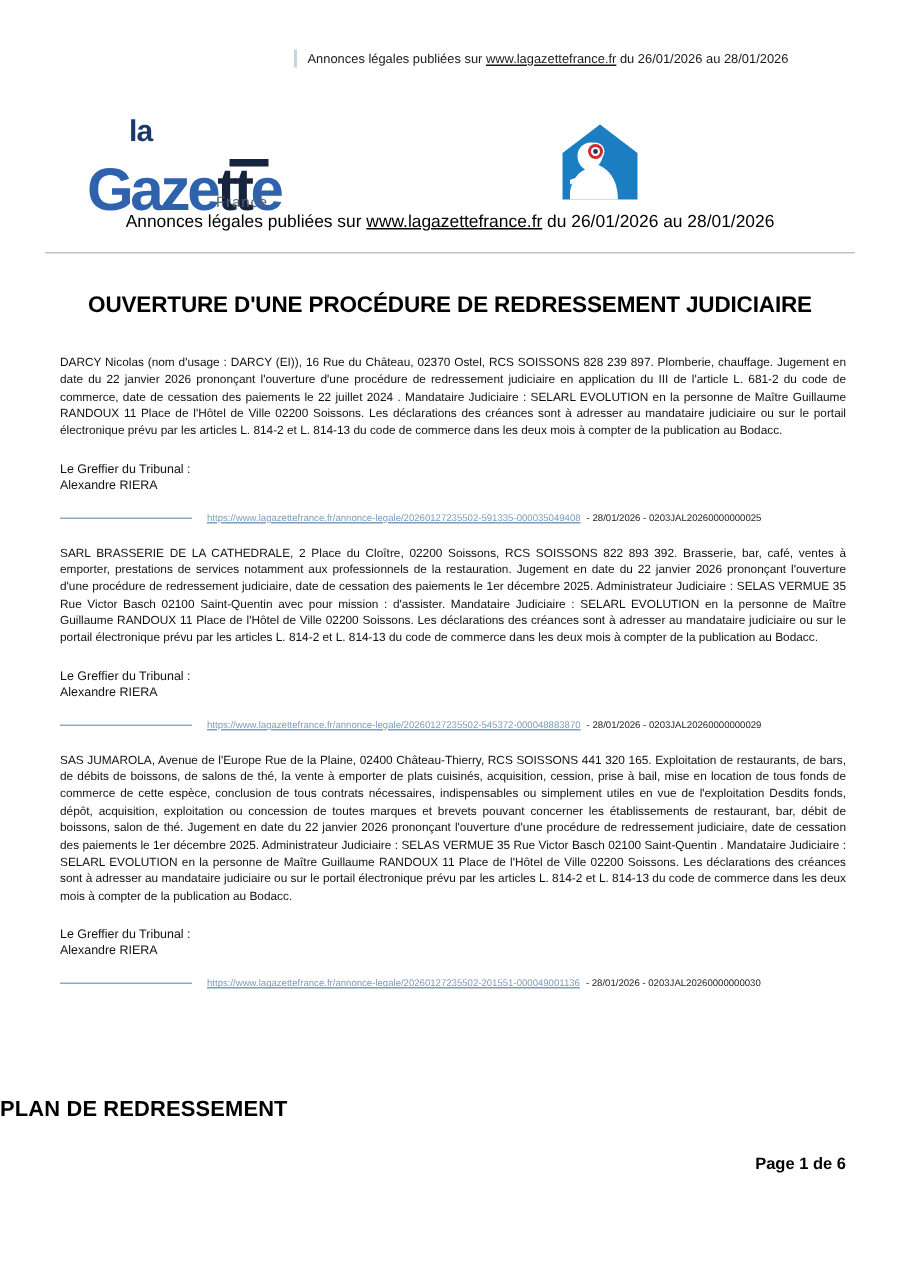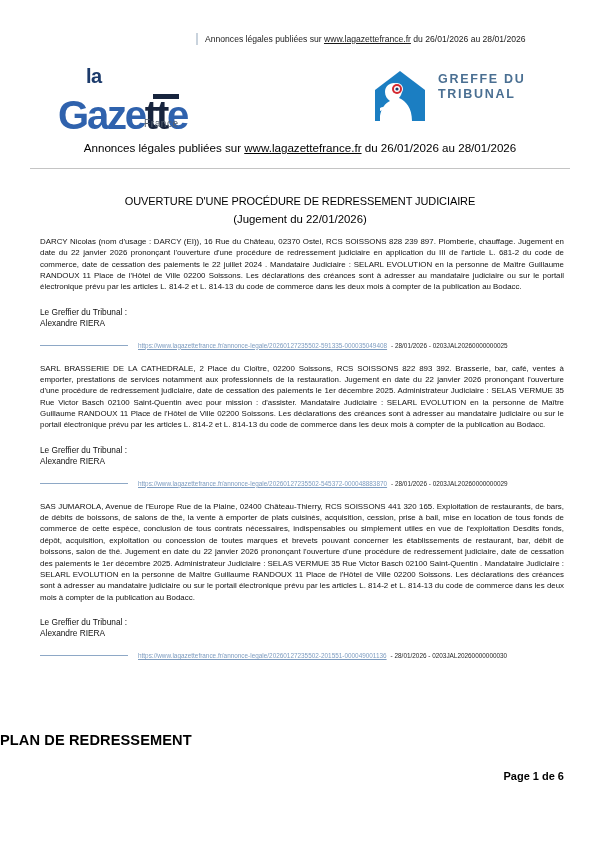--- a/index.html
+++ b/index.html
@@ -16,21 +16,21 @@
   .topbar {
     position: absolute; top: 33px; left: 196px; width: 390px;
     font-size: 8.6px; line-height: 12px; color: #1a1a1a;
     border-left: 2px solid #c9d3dd;
     padding-left: 7px;
     white-space: nowrap;
   }
   .topbar u { text-decoration: underline; }
 
   
-  .logos { position: absolute; top: 64px; left: 0; width: 540px; height: 72px; text-decoration: underline; }
+  .logos { position: absolute; top: 76px; left: 0; width: 540px; height: 72px; text-decoration: underline; }
 
   .gazette { position: absolute; left: 58px; top: 2px; width: 200px; height: 68px; }
   .gz-la {
     position: absolute; left: 28px; top: -1px;
     font-family: "Liberation Sans", sans-serif;
     font-weight: bold; font-size: 20px; color: #1b3a6b; letter-spacing: -0.5px;
   }
   .gz-main {
     position: absolute; left: 0px; top: 13px;
     font-family: "Liberation Sans", sans-serif;
@@ -66,21 +66,21 @@
   }
   .headline u { text-decoration: underline; }
   .hrule {
     position: absolute; top: 168px; left: 30px; width: 540px;
     border-top: 1px solid #c4c4c4;
   }
 
   
   .maintitle {
     position: absolute; top: 195px; left: 0; width: 600px; text-align: center;
-    font-size: 11px; font-weight: normal; letter-spacing: -0.1px;
+    font-size: 15px; font-weight: bold; letter-spacing: -0.1px;
   }
   .subtitle {
     position: absolute; top: 213px; left: 0; width: 600px; text-align: center;
     font-size: 11.4px;
   }
 
   
   .col { position: absolute; left: 40px; width: 524px; top: 236px; }
 
   .ann { margin-bottom: 0; }
@@ -149,32 +149,30 @@
           <path d="M3 22 L28 3 L53 22 L53 53 L3 53 Z" fill="#1b7ec2"></path>
           <path d="M40 53 C40 40 34 33 27 30 C31 26 31 19 26 16 C20 13 13 17 13 24 C13 28 15 31 18 33 C13 35 9 41 8 48 L8 53 Z" fill="#ffffff"></path>
           <path d="M8 40 C12 38 17 38 21 40 C17 41 12 41 8 43 Z" fill="#ffffff"></path>
           <circle cx="25" cy="21" r="6" fill="#ffffff"></circle>
           <circle cx="25" cy="21" r="5" fill="#d3282f"></circle>
           <circle cx="25" cy="21" r="3" fill="#ffffff"></circle>
           <circle cx="25" cy="21" r="1.6" fill="#1b3a6b"></circle>
         </svg>
       </div>
       <div class="greffe-txt">
-        <div class="l1">GREFFE DU TRIBUNAL</div>
       </div>
     </div>
   </div>
 
   <div class="headline">
     <span>Annonces légales publiées sur </span><u>www.lagazettefrance.fr</u><span> du 26/01/2026 au 28/01/2026</span>
   </div>
   <div class="hrule"></div>
 
   <div class="maintitle">OUVERTURE D'UNE PROCÉDURE DE REDRESSEMENT JUDICIAIRE</div>
-  <div class="subtitle">(Jugement du 22/01/2026)</div>
 
   <div class="col">
 
     <div class="ann">
       <p><b>DARCY Nicolas (nom d'usage : DARCY (EI))</b><span>, 16 Rue du Château, 02370 Ostel, RCS SOISSONS 828 239 897. Plomberie, chauffage. Jugement en date du 22 janvier 2026 prononçant l'ouverture d'une procédure de redressement judiciaire en application du III de l'article L. 681-2 du code de commerce, date de cessation des paiements le 22 juillet 2024 . Mandataire Judiciaire : SELARL EVOLUTION en la personne de Maître Guillaume RANDOUX 11 Place de l'Hôtel de Ville 02200 Soissons. Les déclarations des créances sont à adresser au mandataire judiciaire ou sur le portail électronique prévu par les articles L. 814-2 et L. 814-13 du code de commerce dans les deux mois à compter de la publication au Bodacc.</span></p>
       <div class="sig">
         <div>Le Greffier du Tribunal :</div>
         <div>Alexandre RIERA</div>
       </div>
       <div class="refline">

